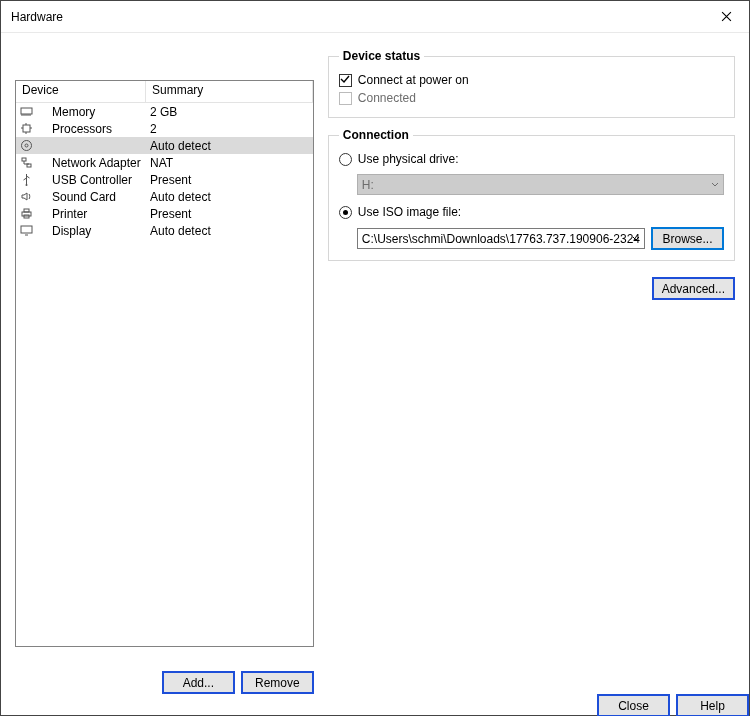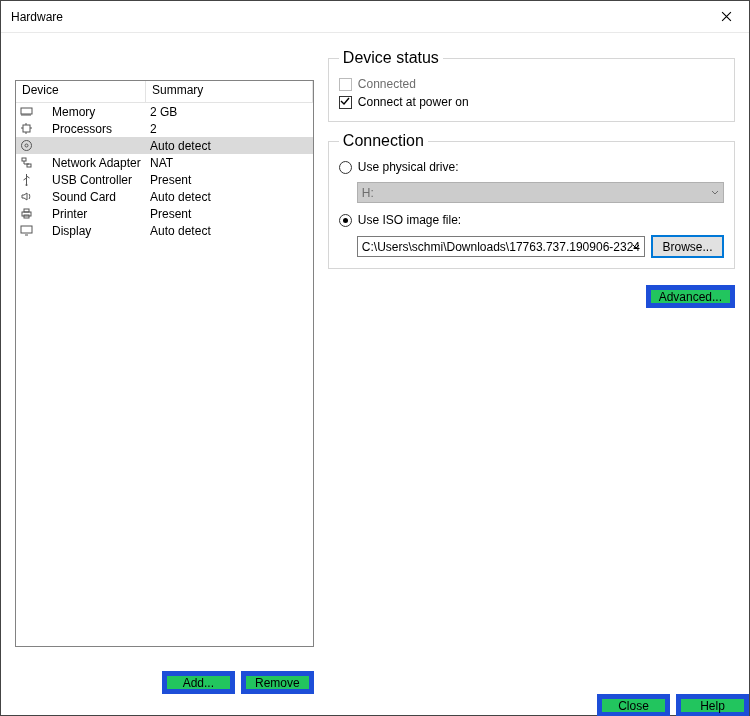--- a/index.html
+++ b/index.html
@@ -18,24 +18,24 @@
   .hc.dev { width: 130px; }
   .hc.sum { flex:1; }
   .lrow { display:flex; height: 17px; align-items:center; }
   .lrow.sel { background: #dadada; }
   .cell { display:flex; align-items:center; }
   .cell.dev { width: 130px; padding-left:4px; gap:19px;}
   .cell.sum { flex:1; padding-left:4px;}
   .ico { width:13px; height:13px; display:inline-flex; align-items:center; justify-content:center;}
   .ico svg { width:13px; height:13px; }
   .btnrow { display:flex; gap:6px; justify-content:flex-end; margin-top: 24px;}
-  .btn { height: 23px; border:5px solid #1d4ed8; background:#22c55e; padding: 0 8px; min-width: 73px; display:inline-flex; align-items:center; justify-content:center; cursor:default; }
+  .btn { height: 23px; border:2px solid #1d4ed8; background:#e5e5e5; padding: 0 8px; min-width: 73px; display:inline-flex; align-items:center; justify-content:center; cursor:default; }
   .btn.blue { border:1px solid #0078d7; outline:1px solid #0078d7; outline-offset:-2px; background:#e1e1e1;}
   fieldset { border:1px solid #d6d6d6; margin:0; padding: 8px 10px 10px; }
-  legend { padding: 0 4px; font-size: 16px;}
+  legend { padding: 0 4px; font-size: 12px; font-weight: bold;}
   .chk { display:flex; align-items:center; gap:6px; height: 18px; }
   .chkbox { width:13px; height:13px; border:1px solid #333; display:inline-flex; align-items:center; justify-content:center; background:#fff;}
   .chkbox.disabled { border-color:#bbb; }
   .chkmark svg { width:10px; height:10px; }
   .radio { width:13px; height:13px; border:1px solid #333; border-radius:50%; display:inline-flex; align-items:center; justify-content:center; background:#fff;}
   .radio .dot { width:5px; height:5px; border-radius:50%; background:#000; }
   .fld-row { display:flex; align-items:center; gap:6px; margin-top:6px;}
   .combo { height:21px; border:1px solid #7a7a7a; background:#fff; display:flex; align-items:center; padding: 0 4px; flex:1; position:relative;}
   .combo.disabled { background:#cccccc; color:#6d6d6d; border-color:#b0b0b0;}
   .combo .arrow { position:absolute; right:4px; }
@@ -186,30 +186,30 @@
       <div class="btnrow">
         <div class="btn">Add...</div>
         <div class="btn">Remove</div>
       </div>
     </div>
 
     <div class="right">
       <fieldset>
         <legend>Device status</legend>
         <div class="chk">
-          <span class="chkbox disabled"></span>
-          <span class="txt-disabled">Connected</span>
-        </div>
-        <div class="chk">
           <span class="chkbox">
               <span class="chkmark"><svg viewBox="0 0 10 10">
                   <path d="M1 5 L4 8 L9 2" stroke="#000" stroke-width="1.4" fill="none"></path>
                 </svg></span>
             </span>
           <span>Connect at power on</span>
+        </div>
+        <div class="chk">
+          <span class="chkbox disabled"></span>
+          <span class="txt-disabled">Connected</span>
         </div>
       </fieldset>
 
       <fieldset>
         <legend>Connection</legend>
         <div class="chk">
           <span class="radio"></span>
           <span>Use physical drive:</span>
         </div>
         <div class="fld-row indent">

